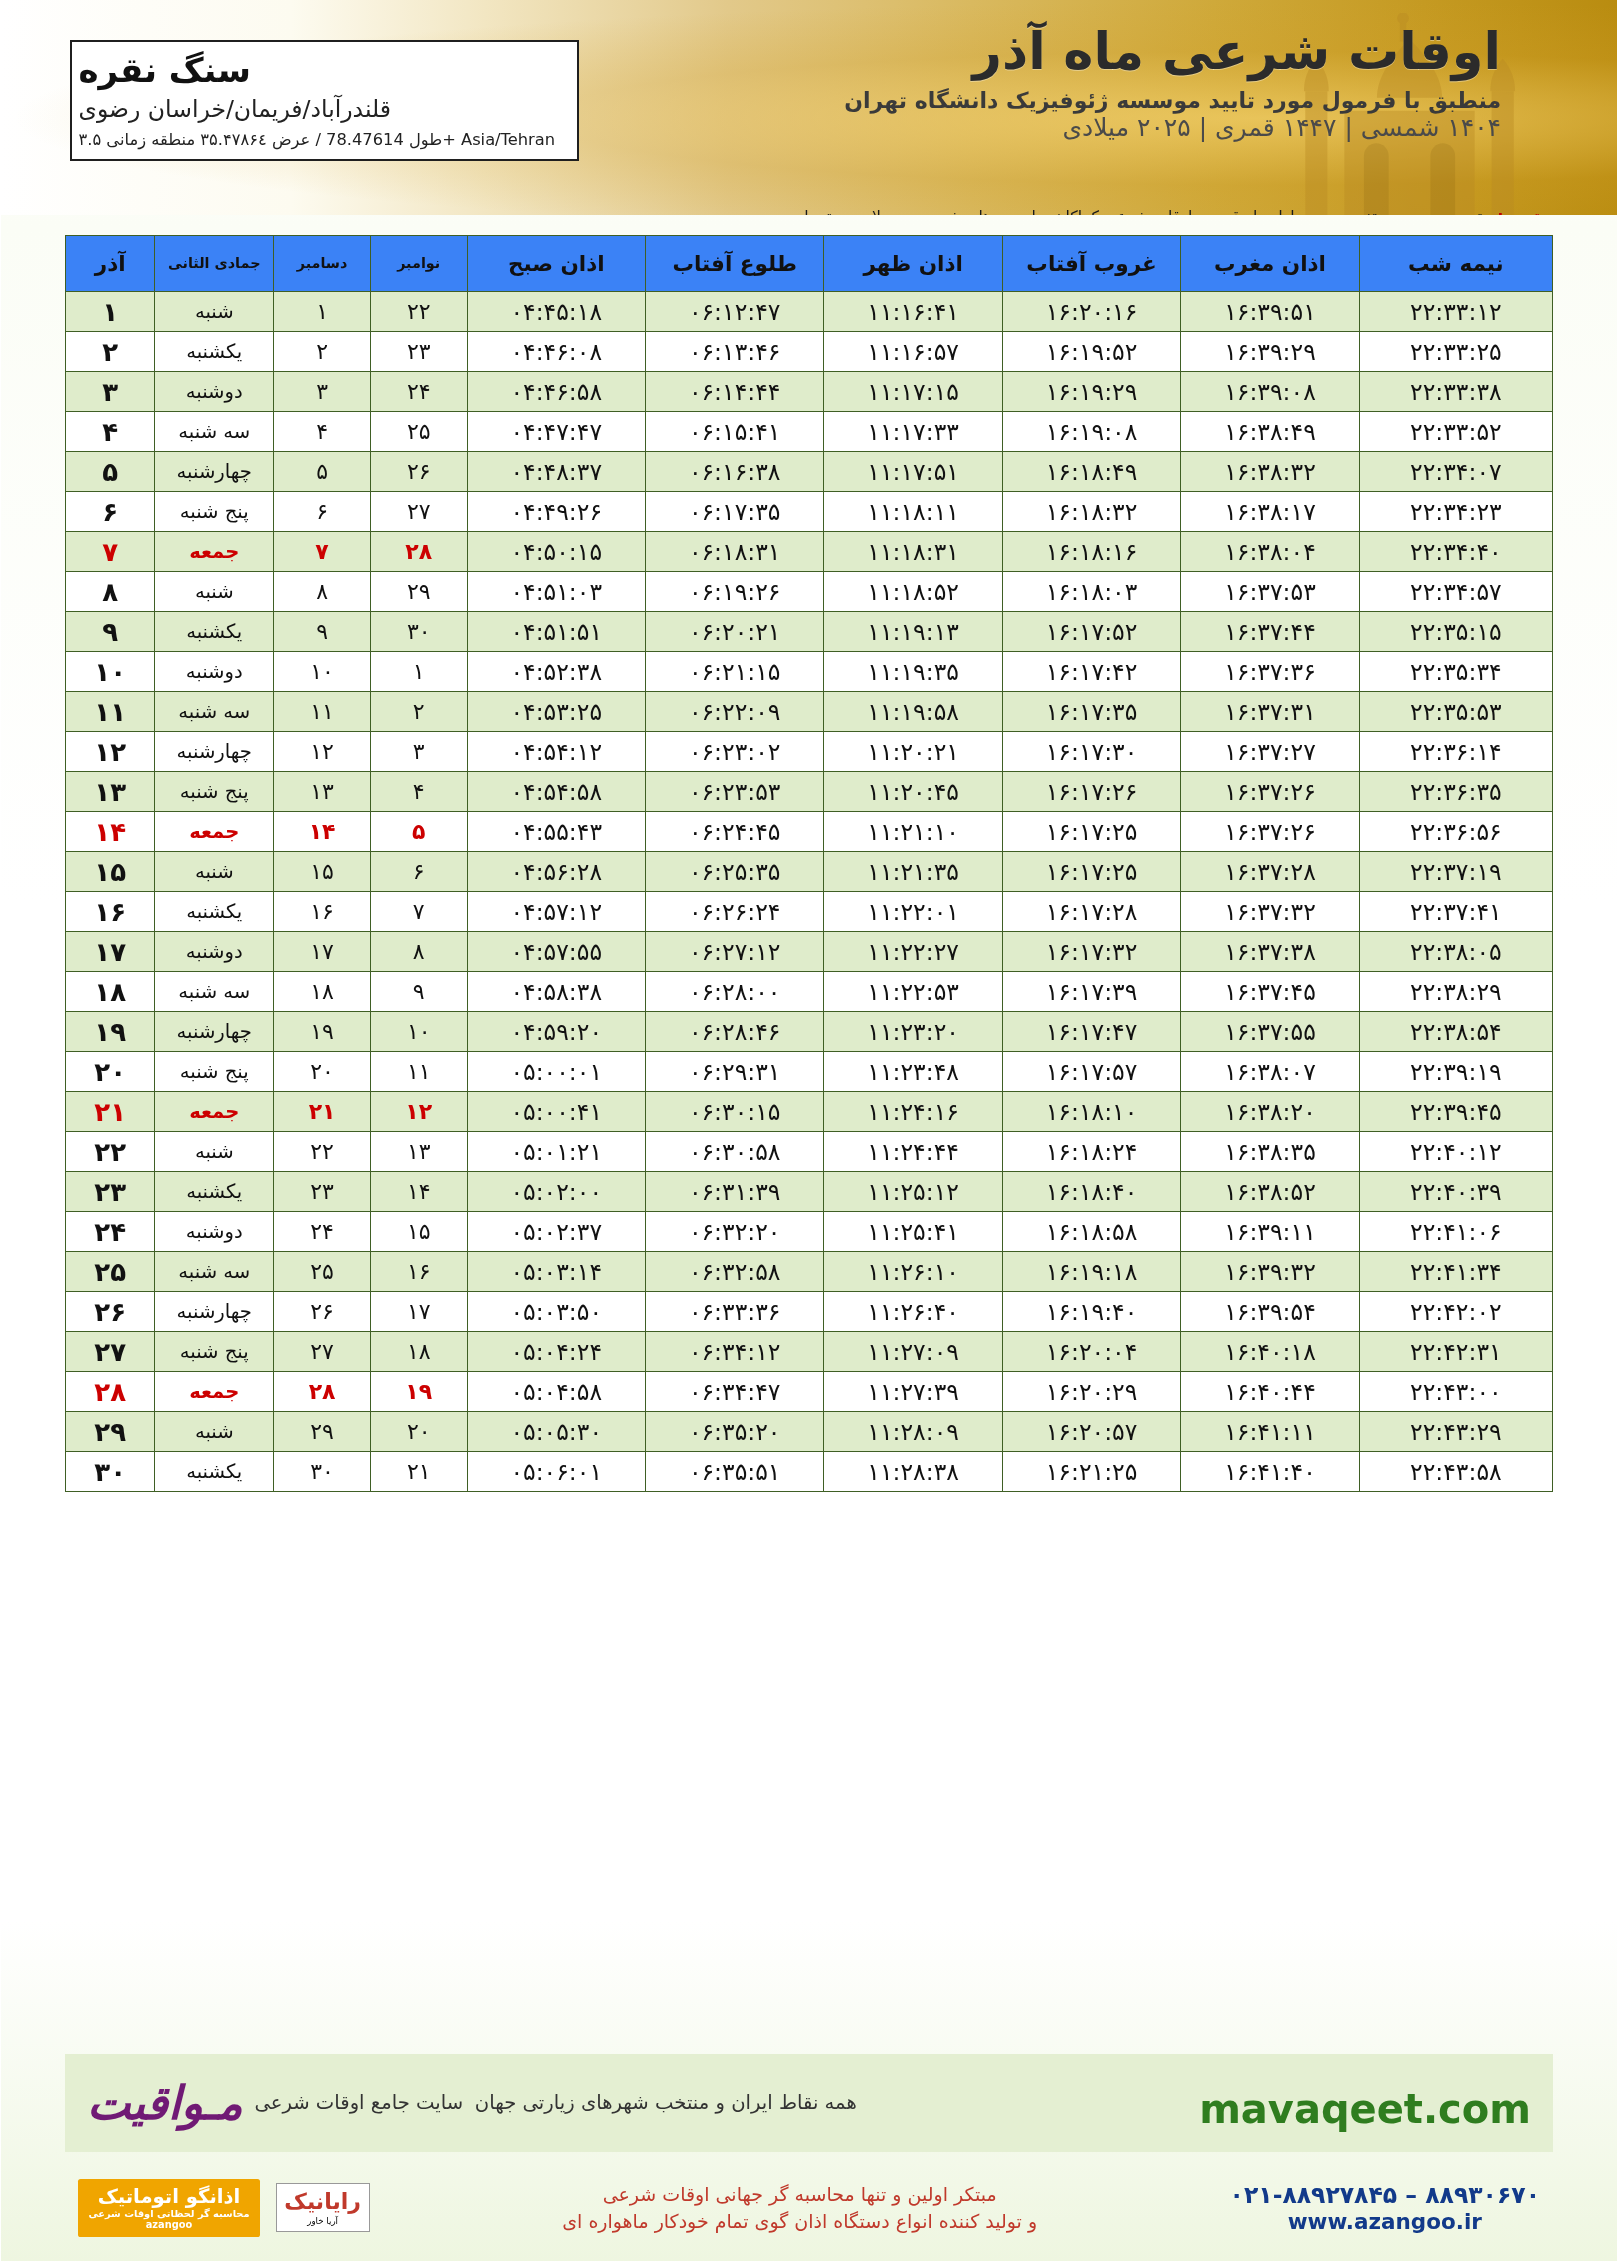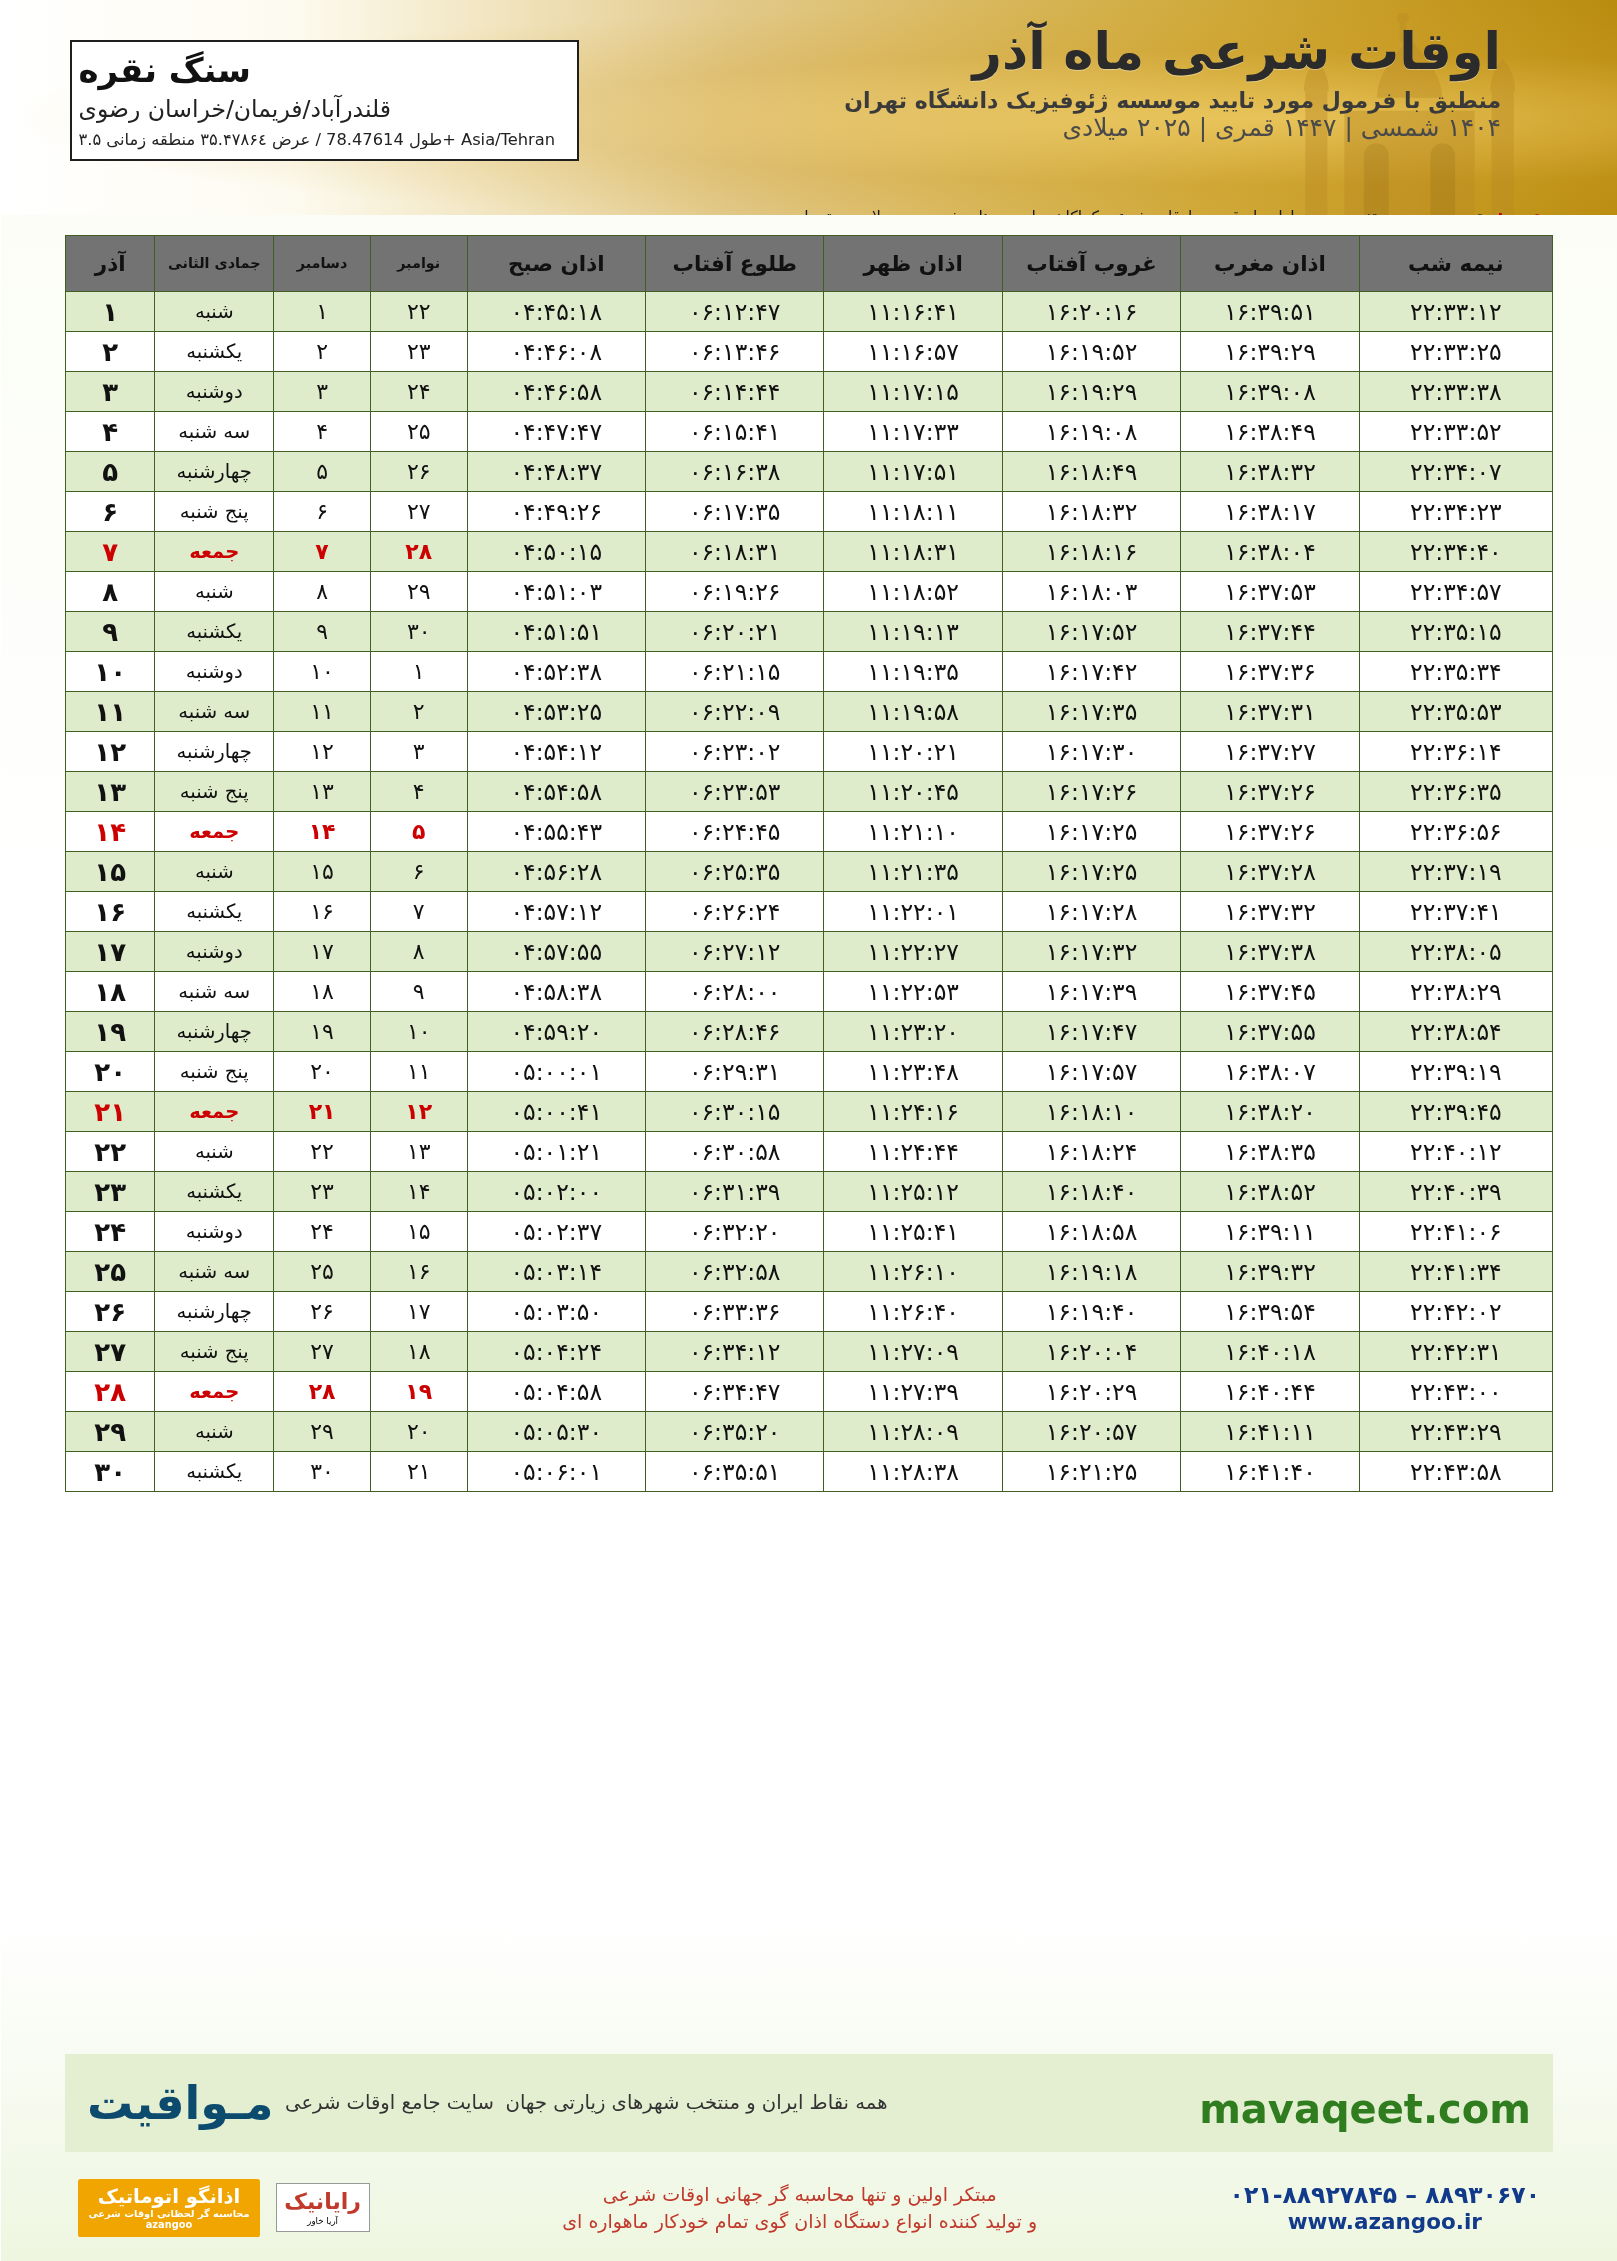--- a/index.html
+++ b/index.html
@@ -91,21 +91,21 @@
   th, td {
     border: 1.3px solid #3f5f24;
     text-align: center;
     font-size: 23.5px;
     color: #111;
     height: 40px;
     padding: 0;
     white-space: nowrap;
   }
   thead th {
-    background: #737373;
+    background: #3b82f6;
     font-size: 21.5px;
     font-weight: bold;
     color: #111;
     height: 56px;
     position: relative;
   }
   thead th.small { font-size: 14.4px; line-height:1.1;margin-left:20px; }
 
   tbody tr:nth-child(odd) td { background: #dfeccb; }
   tbody tr:nth-child(even) td { background: #ffffff; }
@@ -141,21 +141,21 @@
     padding: 0 22px;
   }
   .brand-left { display:flex; align-items:center; gap: 17px; }
   .brand-site {
     font-size: 40px; color: #2f7d1f; font-weight: bold; direction:ltr;
     font-family: "DejaVu Sans", sans-serif;
     margin-top: 13px;
   }
   .brand-tag { font-size: 19.6px; color:#333; }
   .brand-right { display:flex; align-items:center; gap: 11.7px; }
-  .brand-word { font-size: 46px; font-weight: bold; color:#0c4a6e; }
+  .brand-word { font-size: 46px; font-weight: bold; color:#701a75;font-style:italic; }
 
   .footer-bottom {
     position:absolute; left:65px; right:65px; top: 116px; height: 91px;
     display:flex; align-items:center; justify-content:space-between;
     padding: 0 13px;
   }
   .phones { text-align:center; direction:ltr; }
   .phone-line { font-size: 23.5px; color:#123a8a; font-weight:bold; }
   .web-line { font-size: 21.5px; color:#123a8a; font-weight:bold; }
   .slogan { text-align:center; flex:1; padding: 0 19.6px; }

